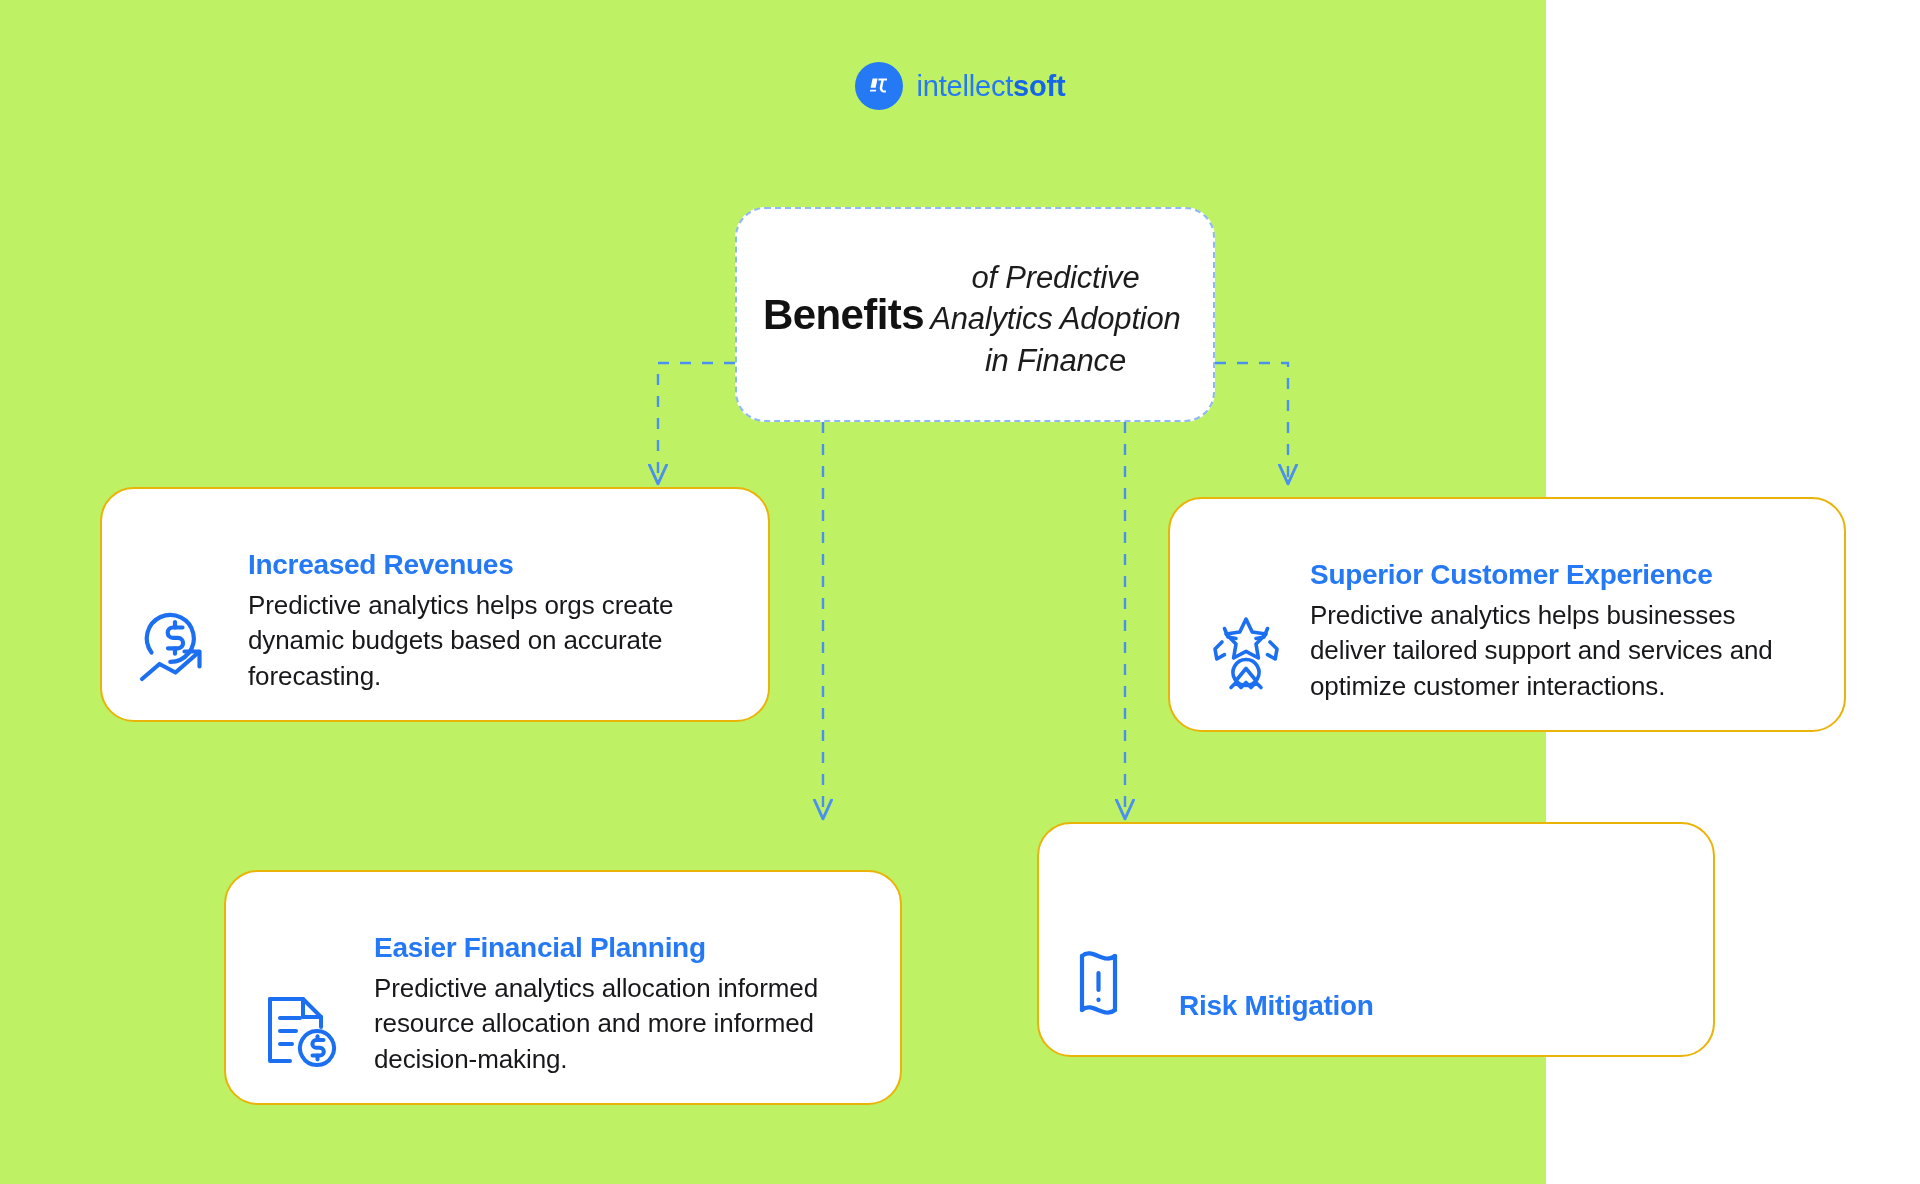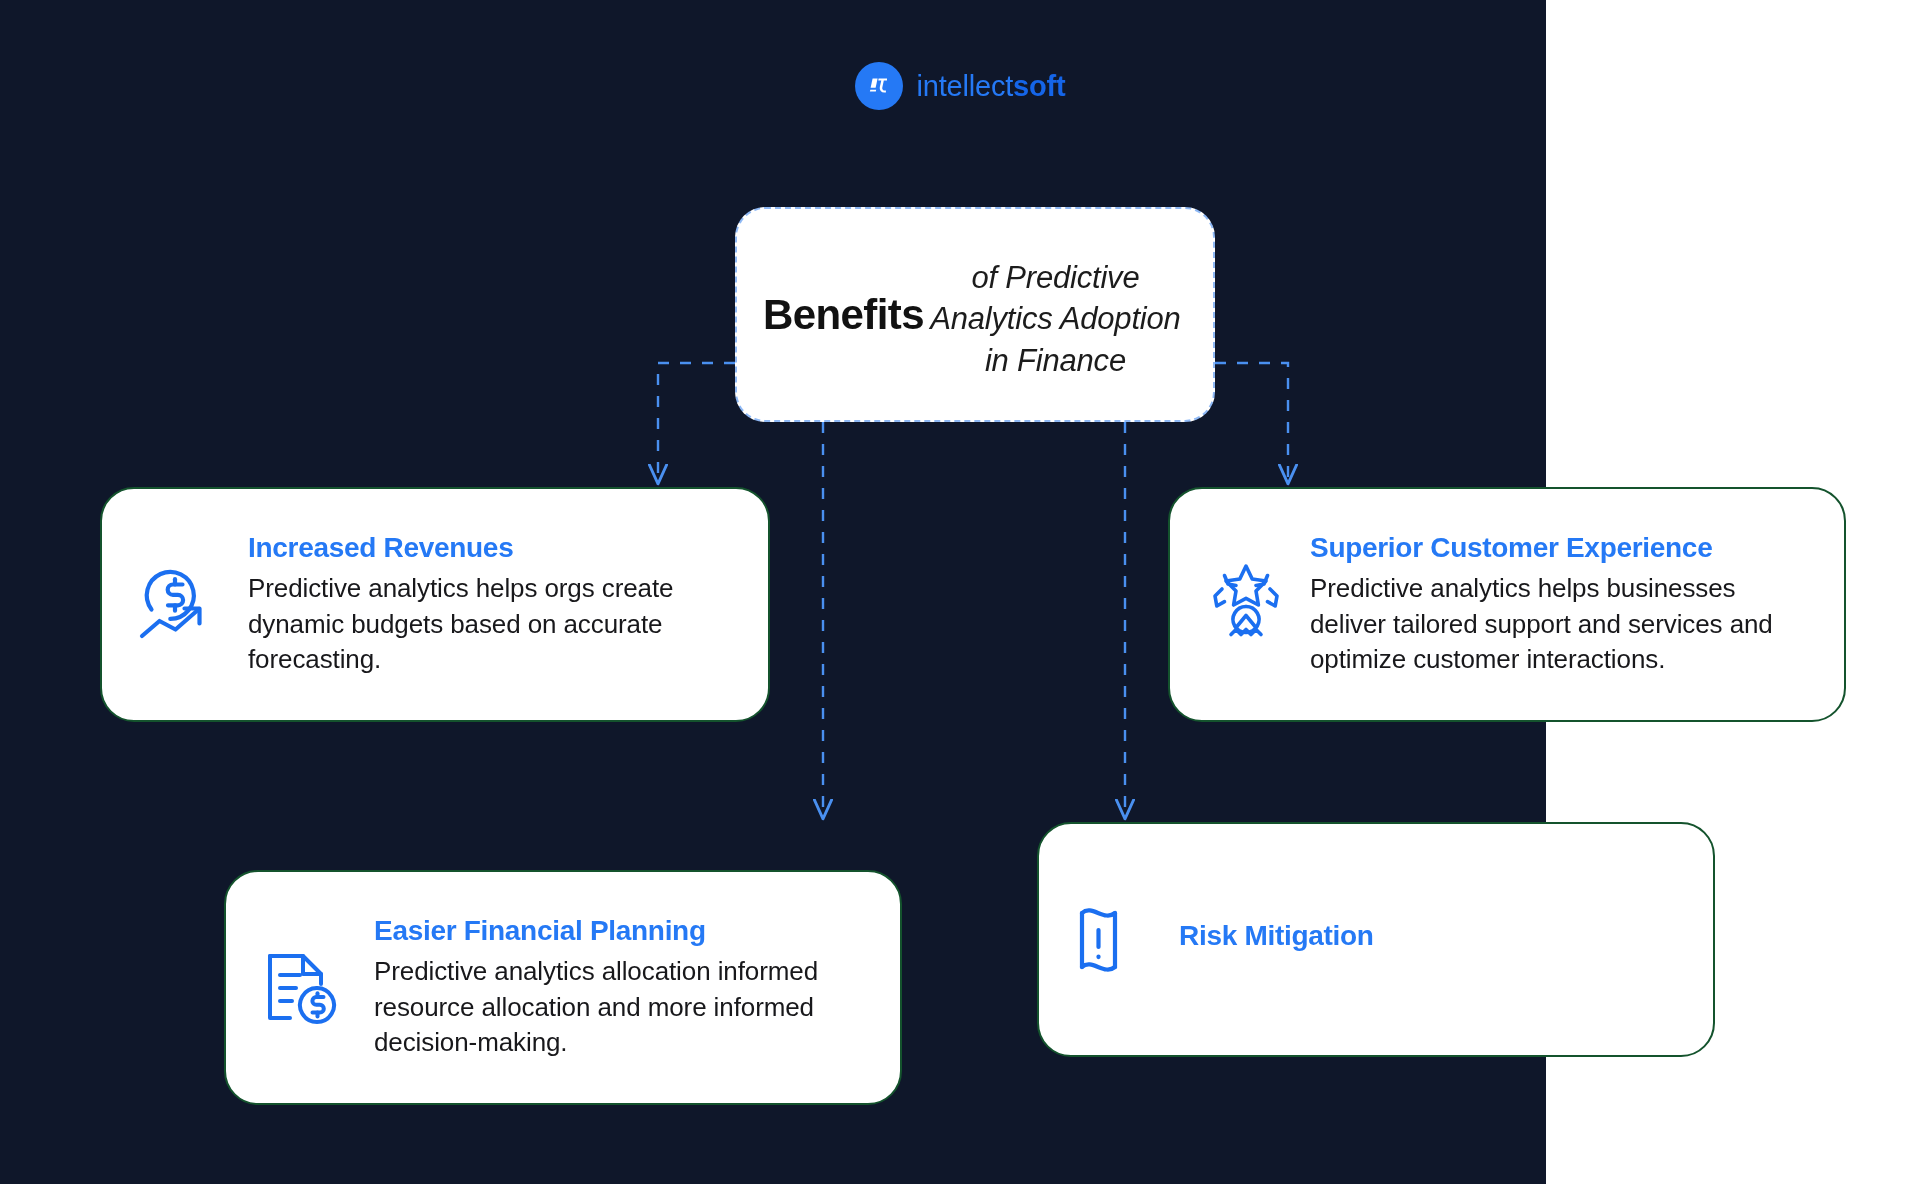--- a/index.html
+++ b/index.html
@@ -9,21 +9,21 @@
     height: 1184px;
     background: #ffffff;
     font-family: "Liberation Sans", sans-serif;
     overflow: hidden;
   }
 
   #stage {
     position: relative;
     width: 1546px;
     height: 1184px;
-    background: #0f172a;
+    background: #bef264;
   }
 
   
   #connectors {
     position: absolute;
     left: 0; top: 0;
     width: 1920px;
     height: 1184px;
     pointer-events: none;
   }
@@ -89,25 +89,25 @@
     color: #1c1c1c;
     line-height: 1.33;
     text-align: center;
     letter-spacing: -0.2px;
     font-style: italic;
   }
 
   
   .card {
     position: absolute;
-    border: 2px solid #14532d;
+    border: 2px solid #eab308;
     border-radius: 34px;
     background: #ffffff;
     display: flex;
-    align-items: center;
+    align-items: flex-end;
     padding: 26px 30px;
     gap: 18px;
   }
   .card-icon {
     flex: none;
     width: 92px;
     height: 92px;
     display: flex;
     align-items: center;
     justify-content: center;
@@ -124,21 +124,21 @@
   .card-text {
     font-size: 26px;
     font-weight: 400;
     color: #18181b;
     line-height: 1.36;
     letter-spacing: -0.1px;
   }
 
   
   #card-increased-revenues   { left: 100px;  top: 487px;  width: 670px;  height: 235px; }
-  #card-superior-cx          { left: 1168px; top: 487px;  width: 678px;  height: 235px; }
+  #card-superior-cx          { left: 1168px; top: 497px;  width: 678px;  height: 235px; }
   #card-financial-planning   { left: 224px;  top: 822px;  width: 678px;  height: 235px; margin-top: 48px; }
   #card-risk-mitigation      { left: 1037px; top: 822px;  width: 678px;  height: 235px; }
 
   #card-increased-revenues  .card-body { padding-left: 6px; }
   #card-financial-planning  .card-body { padding-left: 8px; }
 
   svg { display: block; overflow: visible; }
 </style>
 </head>
 <body>

